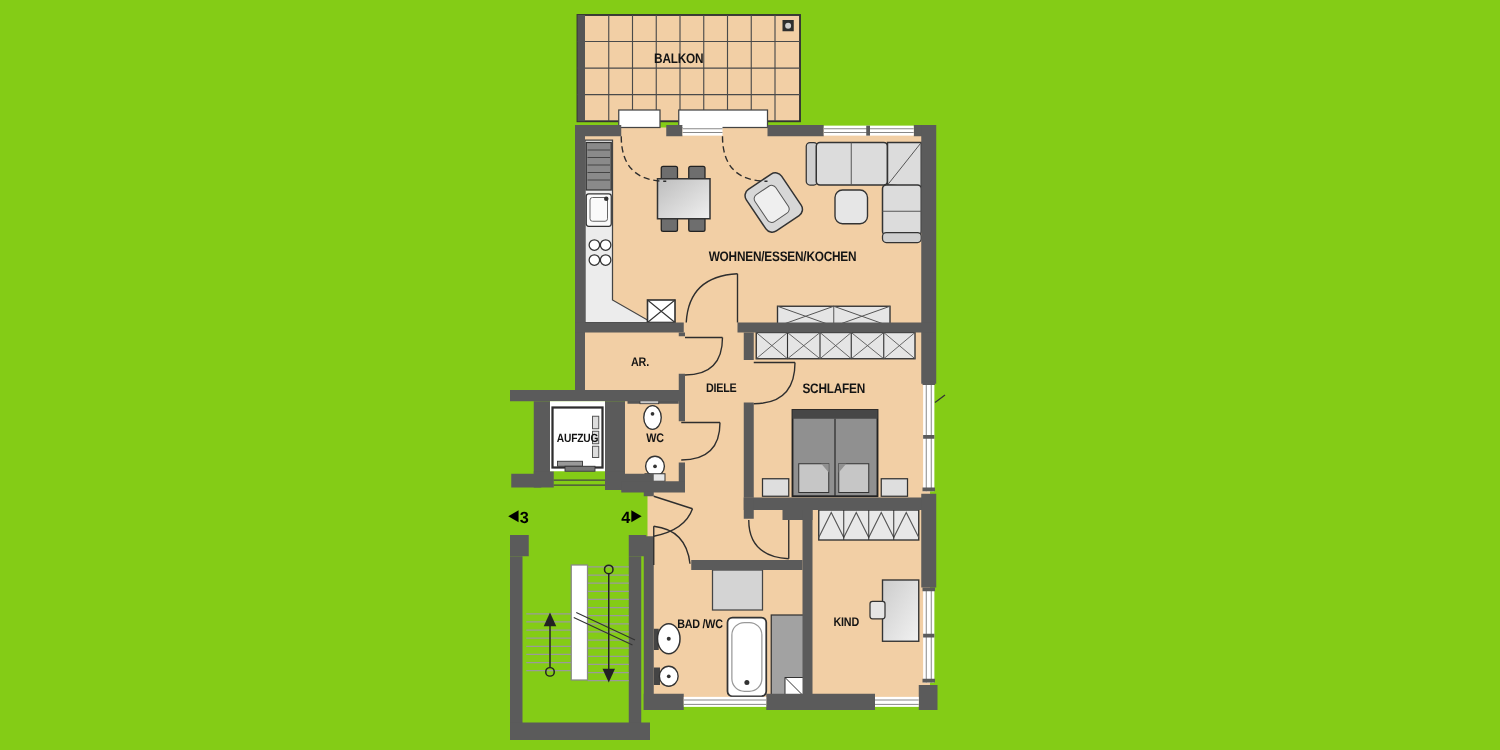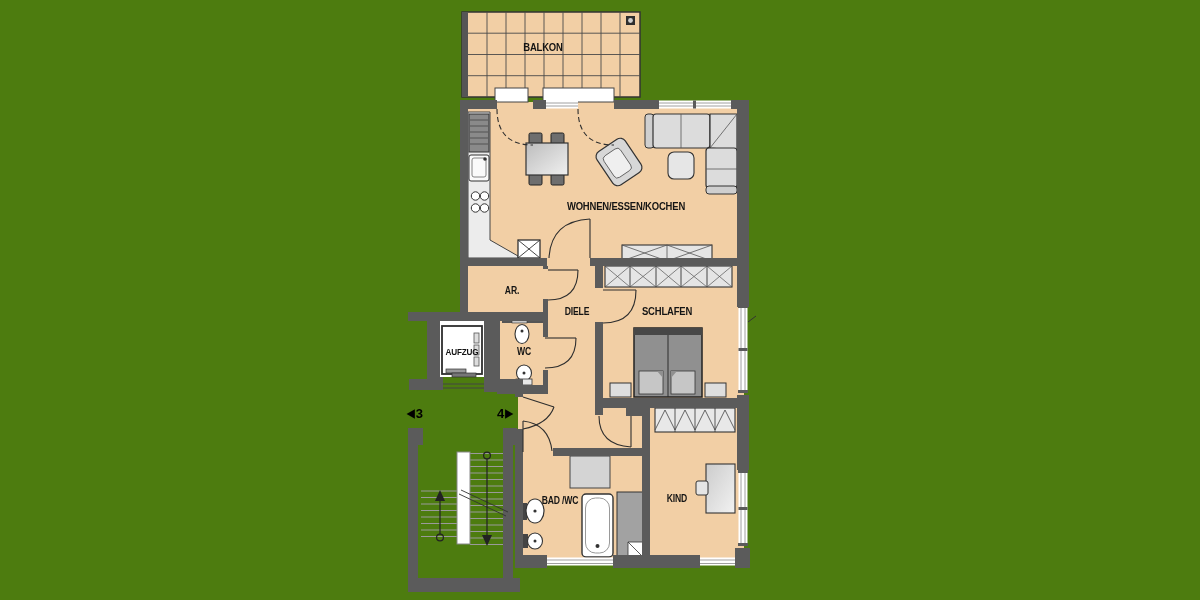--- a/index.html
+++ b/index.html
@@ -1,16 +1,16 @@
 <!DOCTYPE html>
 <html><head>
 <meta charset="utf-8">
 <style>
   html,body{margin:0;padding:0;background:#fff;}
-  .stage{position:relative;width:1200px;height:600px;background:#4d7c0f;overflow:hidden;
+  .stage{position:relative;width:1200px;height:600px;background:#84cc16;overflow:hidden;
          font-family:"Liberation Sans",sans-serif;}
   .plan-svg{position:absolute;left:0;top:0;}
   .lbl{position:absolute;transform:translate(-50%,-50%) scaleX(.86);
        font:bold 11px "Liberation Sans",sans-serif;color:#141414;
        letter-spacing:-.2px;white-space:nowrap;pointer-events:none;}
   .lbl.s{font-size:10px}
   .lbl.xs{font-size:9.5px}
   .marker{position:absolute;display:flex;align-items:center;gap:1px;
           font:bold 13px "Liberation Sans",sans-serif;color:#000;}
   .marker .tri{font-size:10px;line-height:1;transform:scaleY(1.15);}

